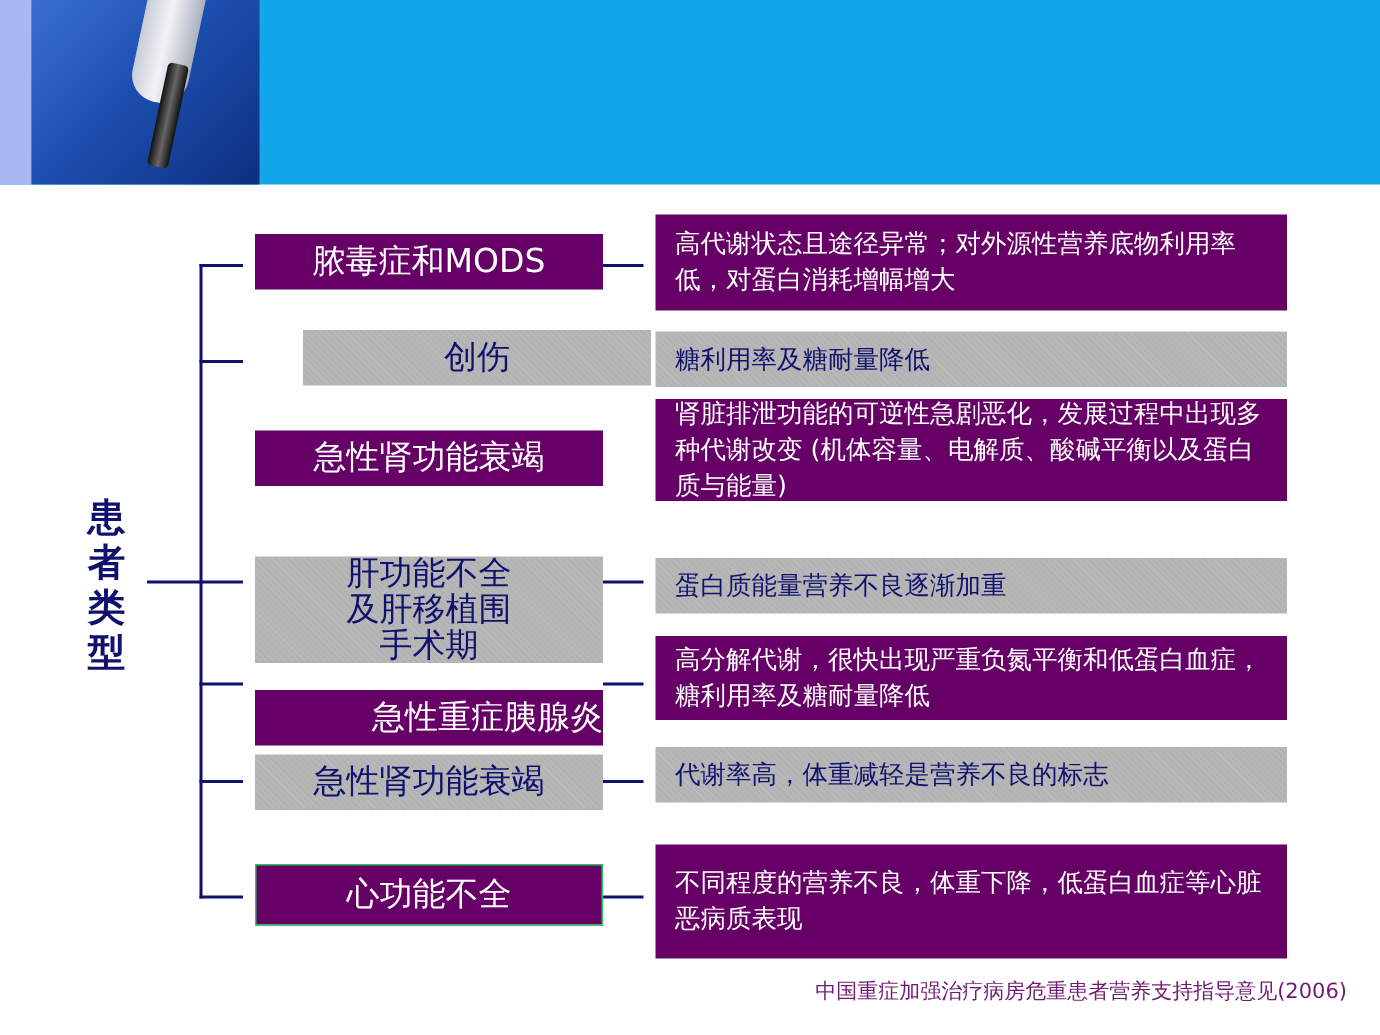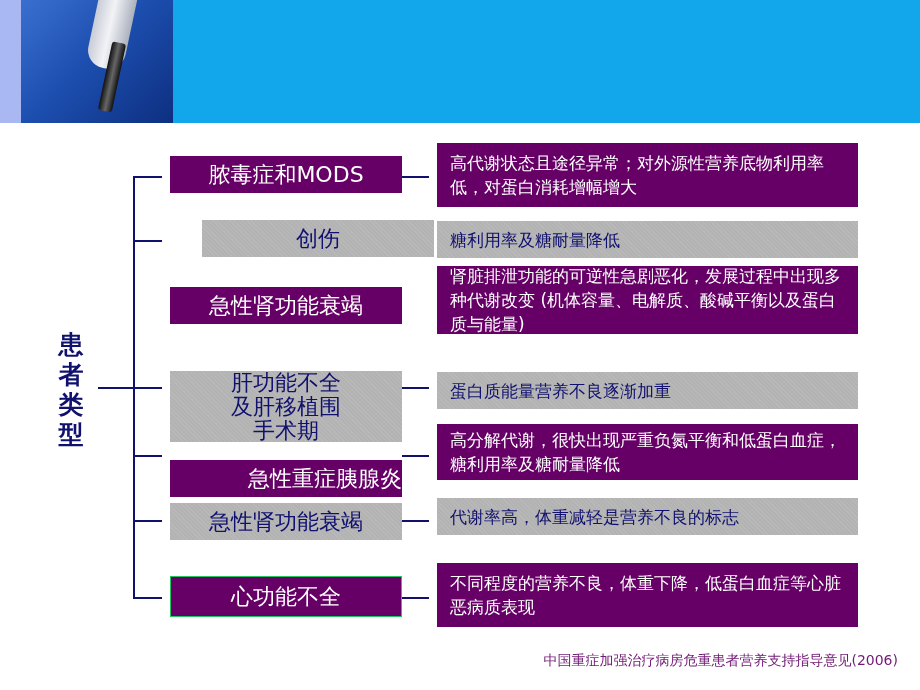--- a/index.html
+++ b/index.html
@@ -95,17 +95,17 @@
   </div>
 <div class="box gray right" style="top:372px;height:37px;">
     <span>蛋白质能量营养不良逐渐加重</span>
   </div>
 <div class="box purple right" style="top:424px;height:56px;padding-right:8px;">
     <span>高分解代谢，很快出现严重负氮平衡和低蛋白血症，糖利用率及糖耐量降低</span>
   </div>
 <div class="box gray right" style="top:498px;height:37px;">
     <span>代谢率高，体重减轻是营养不良的标志</span>
   </div>
-<div class="box purple right" style="top:563px;height:64px;padding-right:8px;">
+<div class="box purple right" style="top:563px;height:76px;padding-right:8px;">
     <span>不同程度的营养不良，体重下降，低蛋白血症等心脏恶病质表现</span>
   </div>
 
 <div class="footer">中国重症加强治疗病房危重患者营养支持指导意见(2006)</div>
 
 </body></html>

